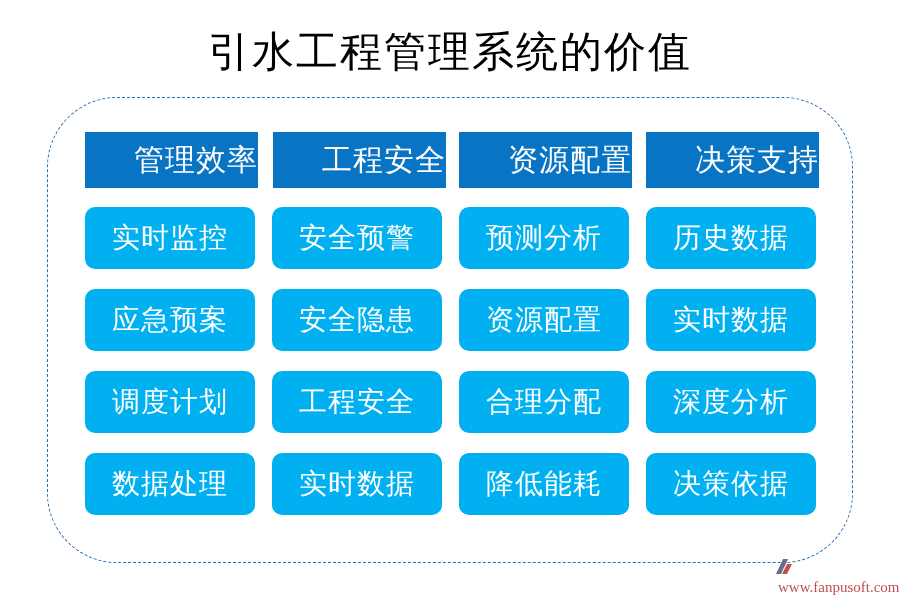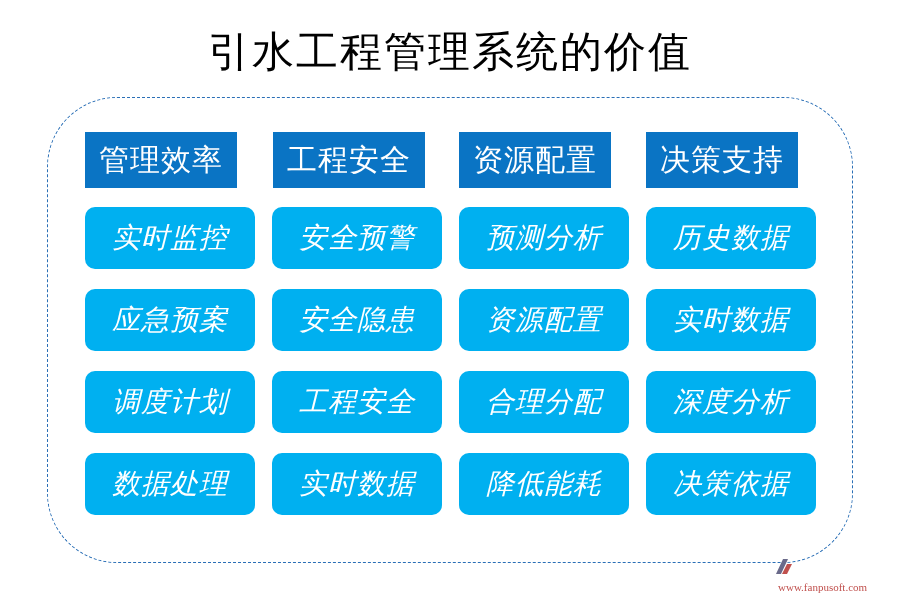--- a/index.html
+++ b/index.html
@@ -2,29 +2,29 @@
 <html><head>
 <meta charset="utf-8">
 <style>
   html, body { margin:0; padding:0; }
   body { width:900px; height:600px; background:#ffffff; position:relative; overflow:hidden;
          font-family:"DejaVu Serif","Liberation Serif",serif; }
   .title { position:absolute; left:0; width:900px; top:22px; text-align:center;
            font-size:42px; color:#000000; letter-spacing:2px; line-height:60px; }
   .frame { position:absolute; left:47px; top:97px; width:806px; height:466px;
            border:1.5px dashed #2a6fb6; border-radius:70px; box-sizing:border-box; }
-  .hdr { position:absolute; top:132px; width:152px; height:56px; background:#0a74c4;
-         color:#fff; font-size:30px; text-align:center; line-height:56px; letter-spacing:1px; }
+  .hdr { position:absolute; top:132px; width:173px; height:56px; background:#0a74c4;
+         color:#fff; font-size:30px; text-align:right; line-height:56px; letter-spacing:1px; }
   .cell { position:absolute; width:170px; height:62px; background:#00b0f0; border-radius:10px;
-          color:#fff; font-size:28px; text-align:center; line-height:62px; letter-spacing:1px;font-style:italic; }
+          color:#fff; font-size:28px; text-align:center; line-height:62px; letter-spacing:1px; }
   .logo { position:absolute; left:772px; top:552px; width:122px; height:44px; }
   .logo-icon { position:absolute; left:0; top:4px; width:22px; height:22px; }
   .logo-name { position:absolute; left:22px; top:0; font-size:24px; color:#6a6a8a;
                font-family:"DejaVu Sans","Liberation Sans",sans-serif; letter-spacing:1px; line-height:30px; }
-  .logo-url { position:absolute; left:6px; top:28px; font-size:11px; color:#c0504d;
+  .logo-url { position:absolute; left:6px; top:28px; font-size:15px; color:#c0504d;
               font-family:"Liberation Serif",serif; line-height:14px; }
 </style>
 </head>
 <body>
 
 <div class="title">引水工程管理系统的价值</div>
 <div class="frame"></div>
 
 <div class="hdr" style="left:85px">管理效率</div>
 <div class="cell" style="left:85px;top:207px">实时监控</div>

